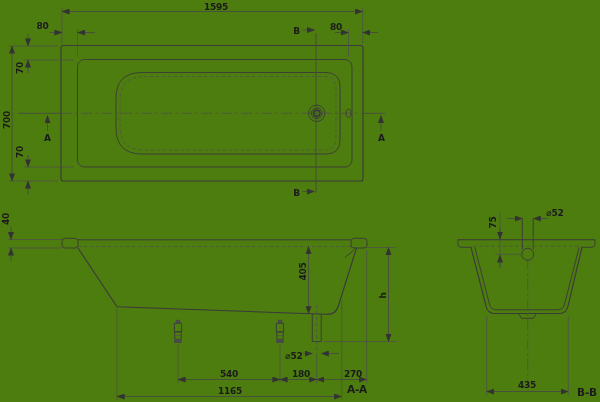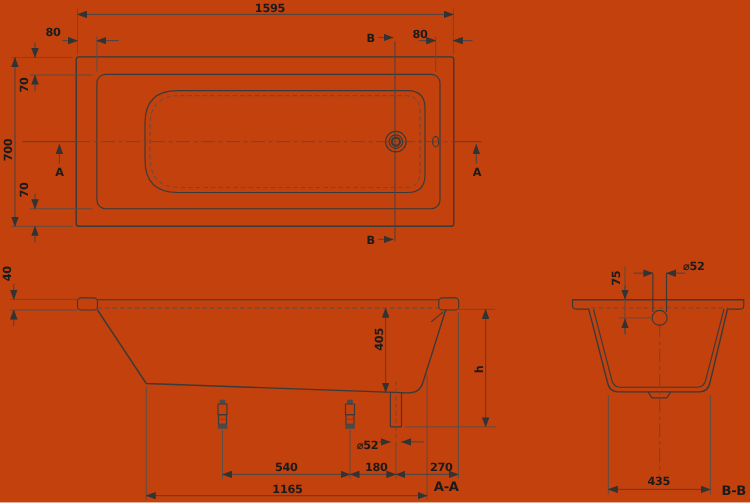--- a/index.html
+++ b/index.html
@@ -1,16 +1,16 @@
 <!DOCTYPE html>
 <html><head>
 <meta charset="utf-8">
 <style>
   html,body{margin:0;padding:0;background:#ffffff;}
-  .stage{width:600px;height:402px;background:#c2410c;position:relative;font-family:"DejaVu Sans",sans-serif;}
+  .stage{width:600px;height:402px;background:#4d7c0f;position:relative;font-family:"DejaVu Sans",sans-serif;}
   svg{display:block;}
   .geo{stroke:#3a3a3a;stroke-width:1.1;fill:none;stroke-linejoin:round;stroke-linecap:round;}
   .geo2{stroke:#3a3a3a;stroke-width:0.9;fill:none;stroke-linejoin:round;}
   .thin{stroke:#4f4f4f;stroke-width:0.7;fill:none;}
   .dim{stroke:#454545;stroke-width:0.8;fill:none;}
   .dash{stroke-dasharray:3.5,2.5;}
   .cline{stroke-dasharray:11,3,3,3;}
   .dtxt{font:bold 9px "DejaVu Sans",sans-serif;fill:#1b1b1b;letter-spacing:-0.2px;}
   .sec{font:bold 10.5px "DejaVu Sans",sans-serif;fill:#1b1b1b;letter-spacing:-0.2px;}
   text{text-anchor:middle;}

